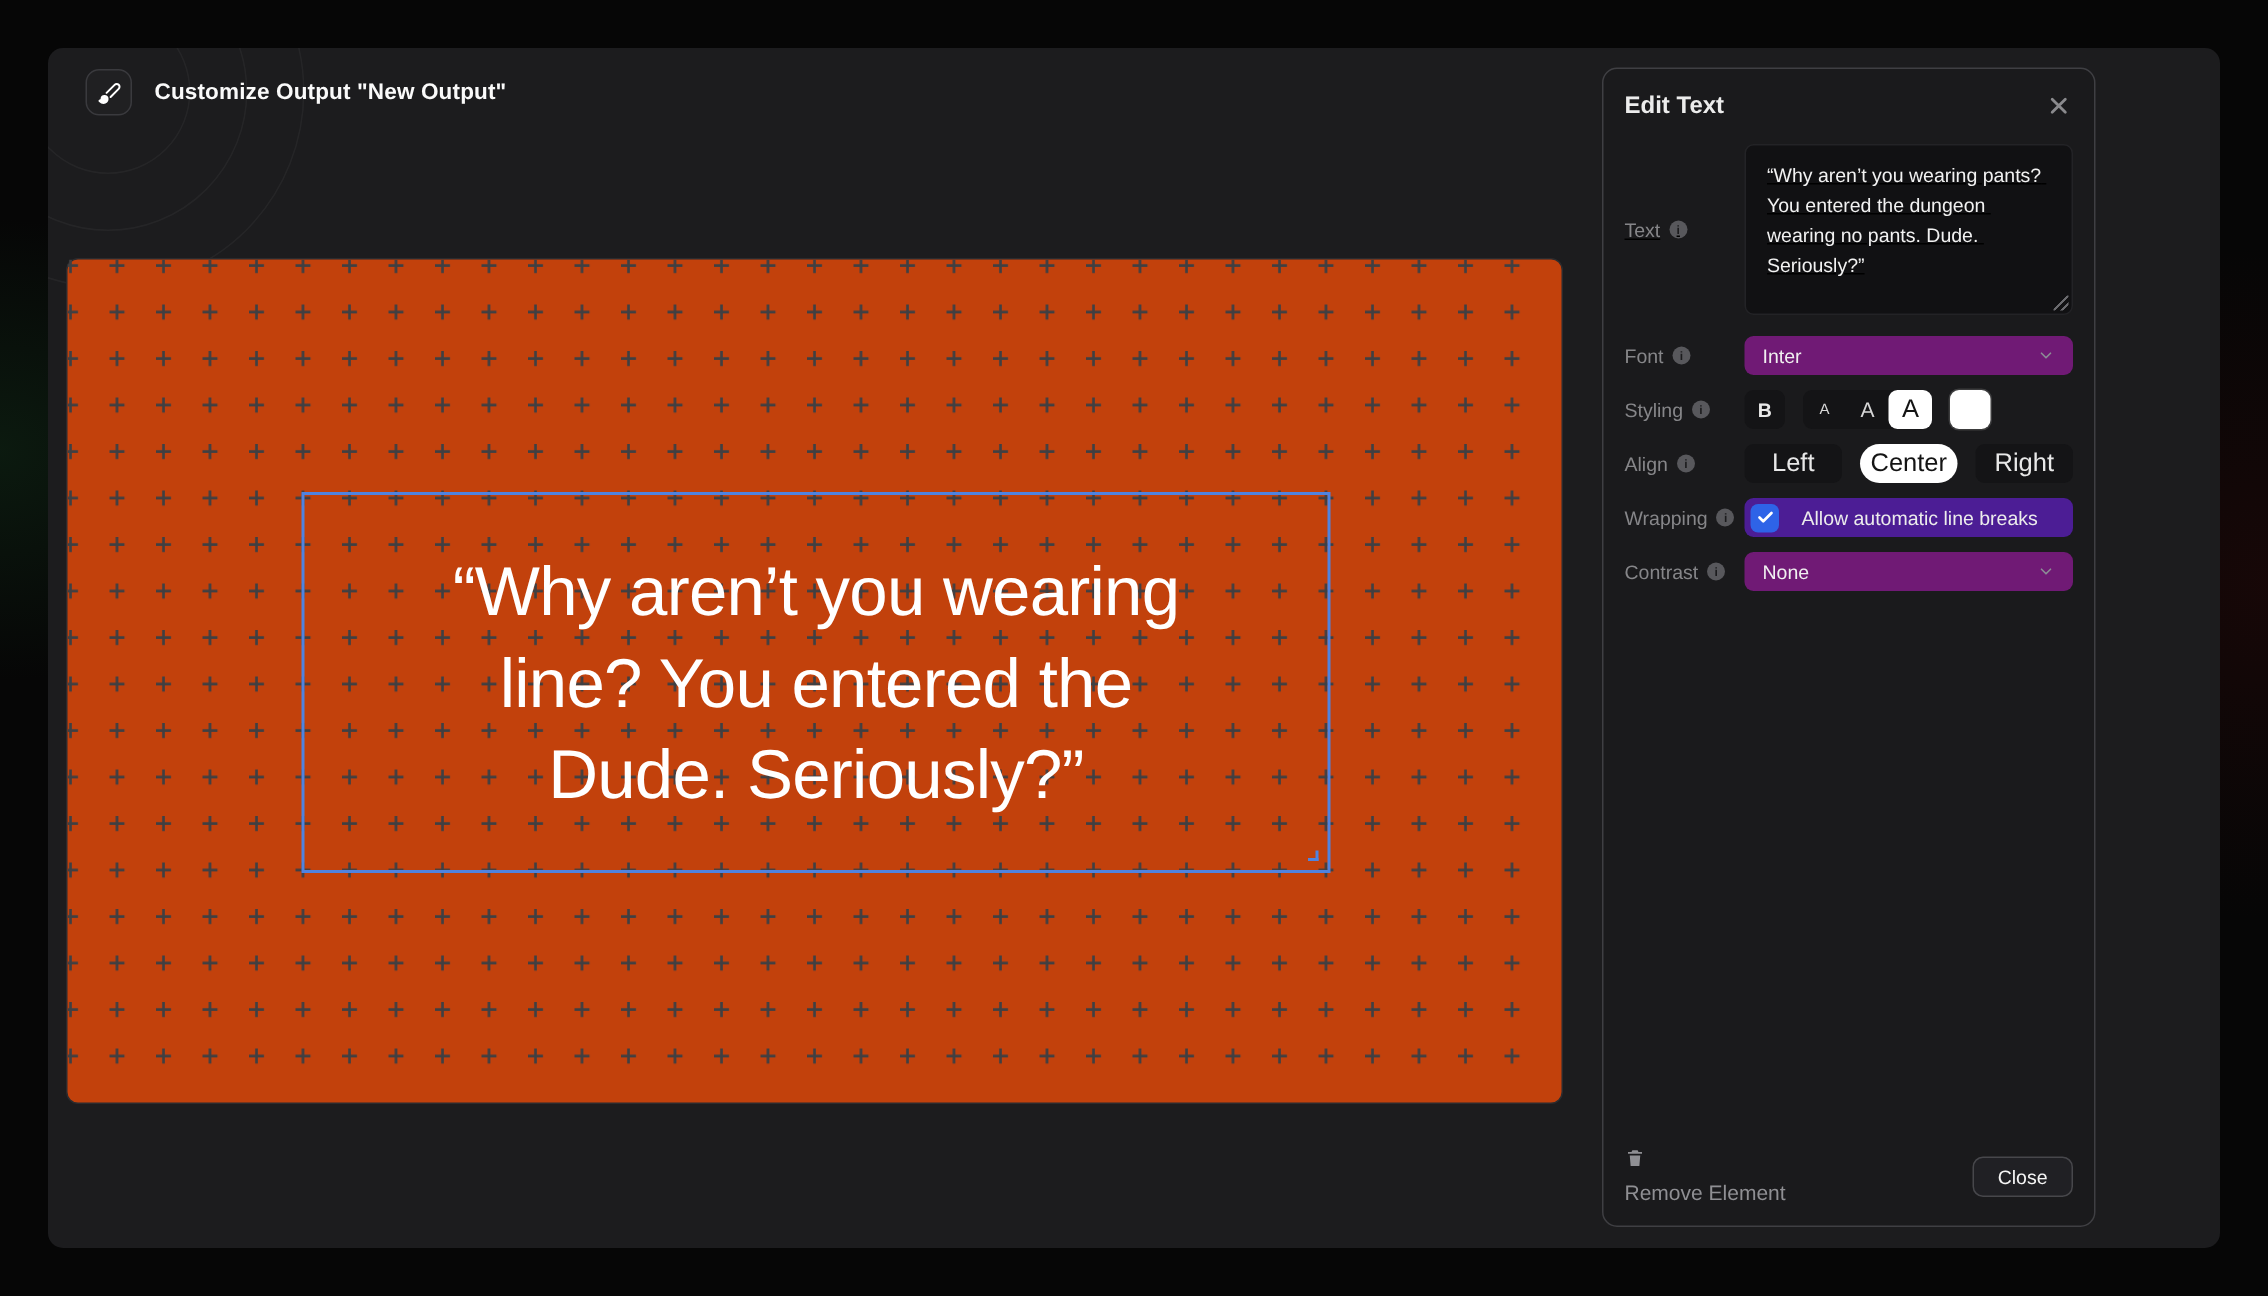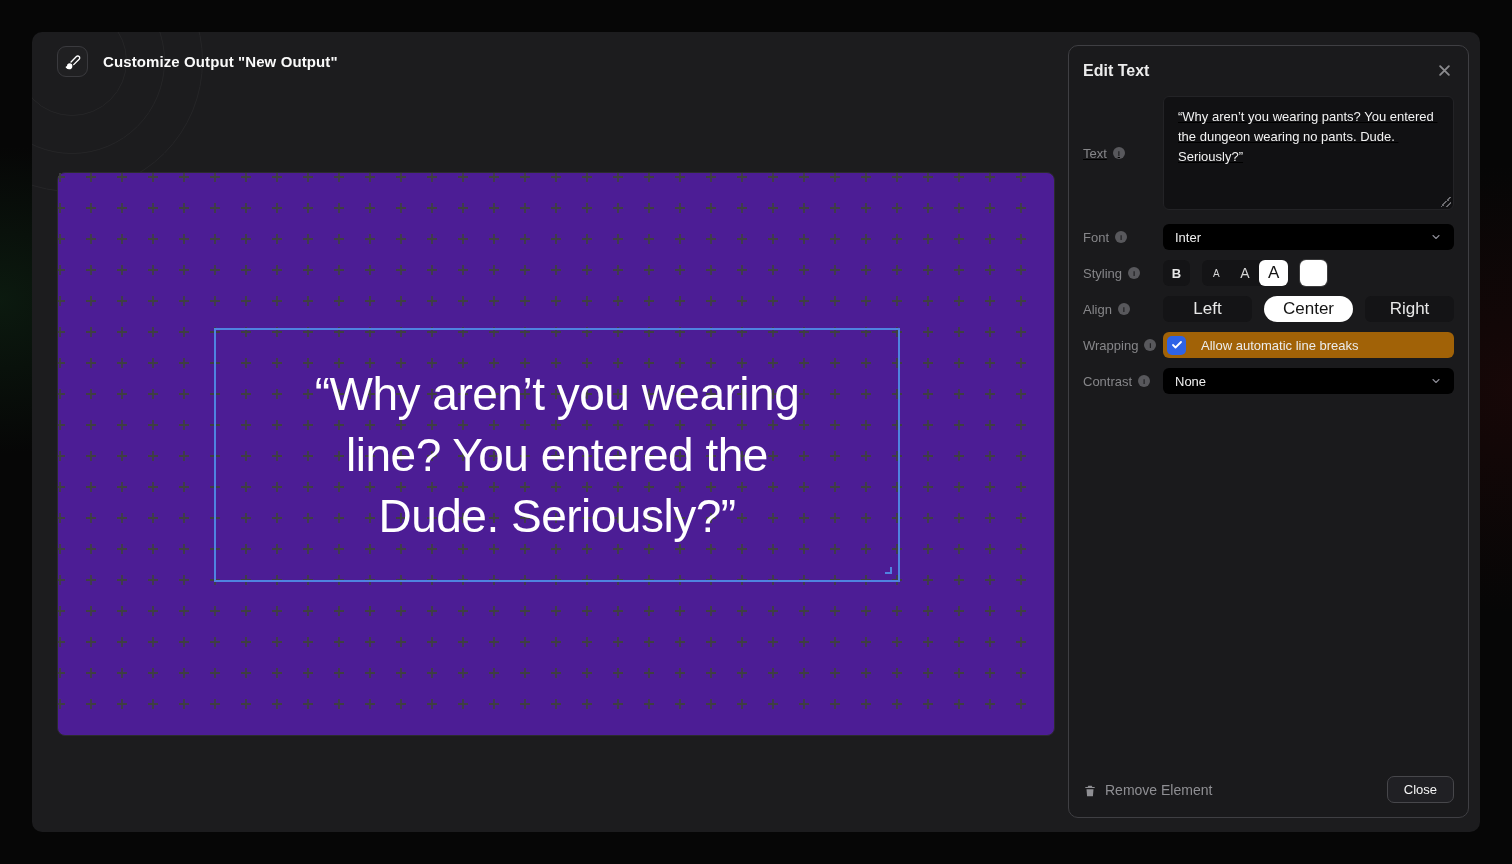--- a/index.html
+++ b/index.html
@@ -25,42 +25,42 @@
 
   .modal-header { position:absolute; left:25px; top:14px; display:flex; align-items:center; gap:15px; }
   .icon-btn {
     width:31px; height:31px; border:1px solid #3a3a3e; border-radius:9px;
     background:rgba(255,255,255,.02); display:flex; align-items:center; justify-content:center;
   }
   .modal-title { font-size:15px; font-weight:700; color:#fafafa; letter-spacing:.1px; }
 
   
   .canvas {
-    position:absolute; left:25px; top:140px; width:998px; height:564px;
-    background:#4c1d95; border:1px solid #2b2b2e; border-radius:8px;
+    position:absolute; left:12px; top:140px; width:998px; height:564px;
+    background:#c2410c; border:1px solid #2b2b2e; border-radius:8px;
   }
   .canvas svg.grid { position:absolute; left:0; top:0; }
 
   .selection {
     position:absolute; left:156px; top:155px; width:686px; height:254px;
     border:2px solid #4f83e0;
     display:flex; flex-direction:column; align-items:center; justify-content:center;
   }
   .canvas-line {
     font-size:46px; line-height:61px; font-weight:400; color:#ffffff;
     letter-spacing:-.5px; white-space:nowrap; text-align:center;
   }
   .resize-corner {
     position:absolute; right:6px; bottom:6px; width:7px; height:7px;
     border-right:2px solid #4f83e0; border-bottom:2px solid #4f83e0;
   }
 
   
   .panel {
-    position:absolute; left:1036px; top:13px; width:401px; height:773px;
+    position:absolute; left:1036px; top:13px; width:329px; height:773px;
     background:#1a1a1c; border:1px solid #3f3f43; border-radius:10px;
   }
   .panel-header { display:flex; align-items:center; justify-content:space-between; padding:15px 14px 0 14px; }
   .panel-title { font-size:16px; font-weight:700; color:#ececec; }
   .panel-close { background:none; border:none; cursor:pointer; padding:2px; line-height:0; }
 
   .panel-body { padding:0 14px; }
   .field-row { display:flex; align-items:center; margin-top:10px; }
   .field-row.top-align { align-items:center; }
   .row-label {
@@ -85,21 +85,21 @@
     background:linear-gradient(135deg, transparent 0 45%, #6a6a6e 45% 55%, transparent 55% 72%, #6a6a6e 72% 82%, transparent 82%);
   }
   .placeholder-row { text-align:right; margin-top:8px; }
   .placeholder-link {
     font-size:12.5px; color:#8f8f93; text-decoration:underline;
     display:inline-flex; align-items:center; gap:5px; cursor:pointer;
   }
   .field-row.first-control { margin-top:14px; }
 
   .select {
-    flex:1; height:26px; background:#000000; border-radius:6px;
+    flex:1; height:26px; background:#701a75; border-radius:6px;
     display:flex; align-items:center; justify-content:space-between;
     padding:0 12px; font-size:13px; color:#f0f0f0; cursor:pointer;
   }
 
   .styling-controls { gap:12px; }
   .btn-dark {
     height:26px; background:#141416; border:none; border-radius:6px;
     color:#e8e8e8; cursor:pointer; font-family:inherit;
   }
   .bold-btn { width:27px; font-weight:700; font-size:13px; }
@@ -115,36 +115,36 @@
   .swatch {
     width:27px; height:26px; background:#ffffff; border:none; border-radius:6px; cursor:pointer;
     box-shadow:0 0 0 1px rgba(255,255,255,.15);
   }
 
   .align-controls { gap:12px; }
   .align-btn { flex:1; font-size:17px; color:#e8e8e8; }
   .align-btn.selected { background:#ffffff; color:#141414; font-weight:500;border-radius:13px; }
 
   .wrap-box {
-    flex:1; height:26px; background:#a16207; border-radius:6px;
+    flex:1; height:26px; background:#4c1d95; border-radius:6px;
     display:flex; align-items:center; padding:0 4px; gap:15px;
   }
   .checkbox {
     width:19px; height:19px; background:#2e63e7; border-radius:5px; border:none; cursor:pointer;
     display:flex; align-items:center; justify-content:center; flex:0 0 19px;
   }
   .wrap-label { font-size:13px; color:#ececec; }
 
   .panel-footer {
     position:absolute; left:14px; right:14px; bottom:14px;
     display:flex; align-items:center; justify-content:space-between;
   }
   .remove-btn {
     background:none; border:none; color:#8f8f93; font-size:14px; cursor:pointer;
-    display:flex; align-items:flex-end; gap:8px; font-family:inherit;
+    display:flex; align-items:flex-start; gap:8px; font-family:inherit;flex-direction:column;
   }
   .close-btn {
     height:27px; padding:0 16px; background:#202024; border:1px solid #47474b; border-radius:7px;
     color:#f5f5f5; font-size:13px; cursor:pointer; font-family:inherit;
   }
 </style>
 </head>
 <body>
 
 <div class="modal">

